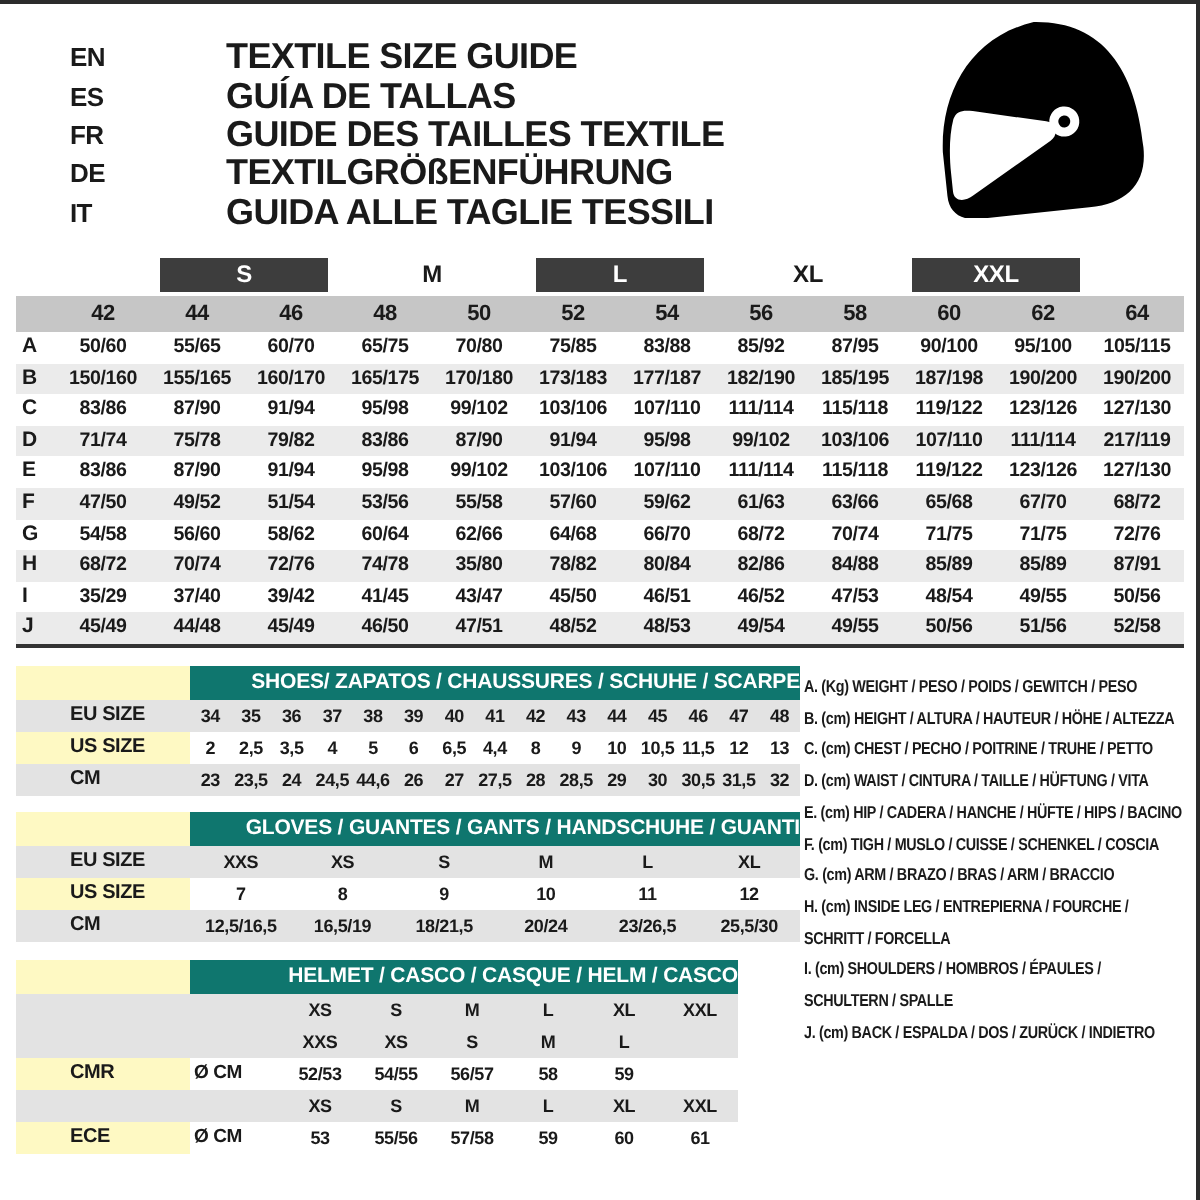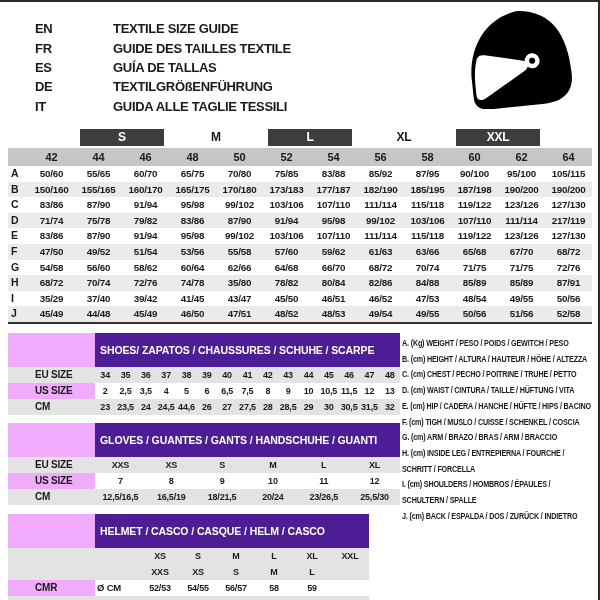--- a/index.html
+++ b/index.html
@@ -5,21 +5,21 @@
   html,body{margin:0;padding:0;background:#ffffff;}
   .page{
     position:relative;width:600px;height:600px;background:#fff;overflow:hidden;
     font-family:"Liberation Sans","DejaVu Sans",sans-serif;color:#1a1a1a;
     box-sizing:border-box;border-top:2px solid #2b2b2b;border-right:2px solid #2b2b2b;
   }
   
   .langs{position:absolute;top:17px;left:35px;}
   .lang-row{display:flex;height:19.4px;align-items:center;gap:47px;}
   .lang-code{width:31px;font-weight:700;font-size:13px;letter-spacing:-0.3px;}
-  .lang-text{font-weight:700;font-size:13px;letter-spacing:-0.3px;white-space:nowrap;}
+  .lang-text{font-weight:700;font-size:18px;letter-spacing:-0.3px;white-space:nowrap;}
   
   .helmet-ic{position:absolute;top:3px;right:20px;width:118px;height:104px;}
   
   table{border-collapse:collapse;table-layout:fixed;}
   .main{position:absolute;top:125px;left:8px;width:584px;border-bottom:2px solid #333;}
   .main td{padding:0;text-align:center;font-weight:700;height:15.6px;line-height:15.6px;
            font-size:9.8px;letter-spacing:-0.2px;overflow:hidden;white-space:nowrap;}
   .main col.cl{width:20px;}
   .main tr.groups td{height:21px;line-height:21px;}
   .pill{display:block;margin:2px 5px;height:17px;line-height:17px;font-size:12px;font-weight:700;}
@@ -31,50 +31,50 @@
   .subwrap{position:absolute;left:8px;top:331px;}
   table.sub{margin:0 0 8px 0;}
   table.sub.gloves{margin-bottom:9px;}
   table.sub.helm{margin-bottom:0;}
   .sub{width:392px;}
   .sub.helm{width:361px;}
   .sub col.g{width:87px;}
   .sub col.p{width:46px;}
   .sub td{padding:0;height:16px;line-height:16px;text-align:center;font-weight:700;
           font-size:9px;letter-spacing:-0.2px;white-space:nowrap;overflow:hidden;}
-  .sub td.titlebar{background:#4c1d95;color:#fff;text-align:left;padding-left:5px;
-                   font-size:10.5px;height:34px;line-height:17px;letter-spacing:-0.1px;}
+  .sub td.titlebar{background:#0f766e;color:#fff;text-align:right;padding-left:5px;
+                   font-size:10.5px;height:17px;line-height:17px;letter-spacing:-0.1px;}
   .sub tr.shaded td{background:#e3e3e3;}
-  .sub td.gutter{text-align:left;padding-left:27px;font-size:10px;background:#f0abfc;}
+  .sub td.gutter{text-align:left;padding-left:27px;font-size:10px;background:#fef9c3;}
   .sub td.prefix{text-align:left;padding-left:2px;font-size:9.5px;}
   
   .legend{position:absolute;left:402px;top:334px;width:230px;
           transform:scaleX(0.835);transform-origin:left top;}
   .legend-item{font-weight:700;font-size:8.6px;line-height:15.7px;letter-spacing:-0.2px;}
 </style>
 </head>
 <body>
 
 <div class="page">
 
   <div class="langs">
 
       <div class="lang-row">
         <span class="lang-code">EN</span>
         <span class="lang-text">TEXTILE SIZE GUIDE</span>
       </div>
 
       <div class="lang-row">
+        <span class="lang-code">ES</span>
+        <span class="lang-text">GUÍA DE TALLAS</span>
+      </div>
+
+      <div class="lang-row">
         <span class="lang-code">FR</span>
         <span class="lang-text">GUIDE DES TAILLES TEXTILE</span>
-      </div>
-
-      <div class="lang-row">
-        <span class="lang-code">ES</span>
-        <span class="lang-text">GUÍA DE TALLAS</span>
       </div>
 
       <div class="lang-row">
         <span class="lang-code">DE</span>
         <span class="lang-text">TEXTILGRÖßENFÜHRUNG</span>
       </div>
 
       <div class="lang-row">
         <span class="lang-code">IT</span>
         <span class="lang-text">GUIDA ALLE TAGLIE TESSILI</span>
@@ -517,21 +517,21 @@
               <td>3,5</td>
 
               <td>4</td>
 
               <td>5</td>
 
               <td>6</td>
 
               <td>6,5</td>
 
-              <td>7,5</td>
+              <td>4,4</td>
 
               <td>8</td>
 
               <td>9</td>
 
               <td>10</td>
 
               <td>10,5</td>
 
               <td>11,5</td>

